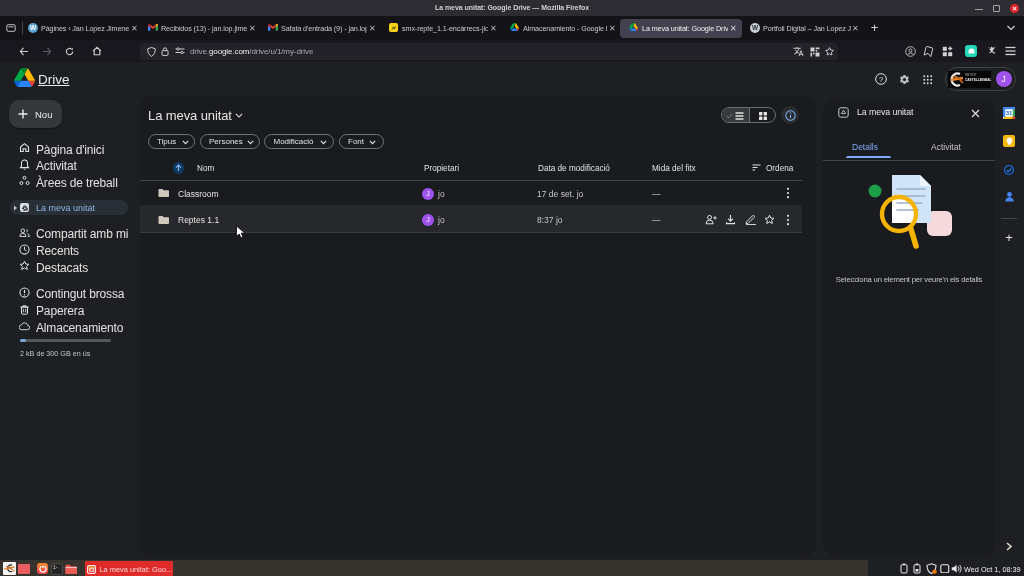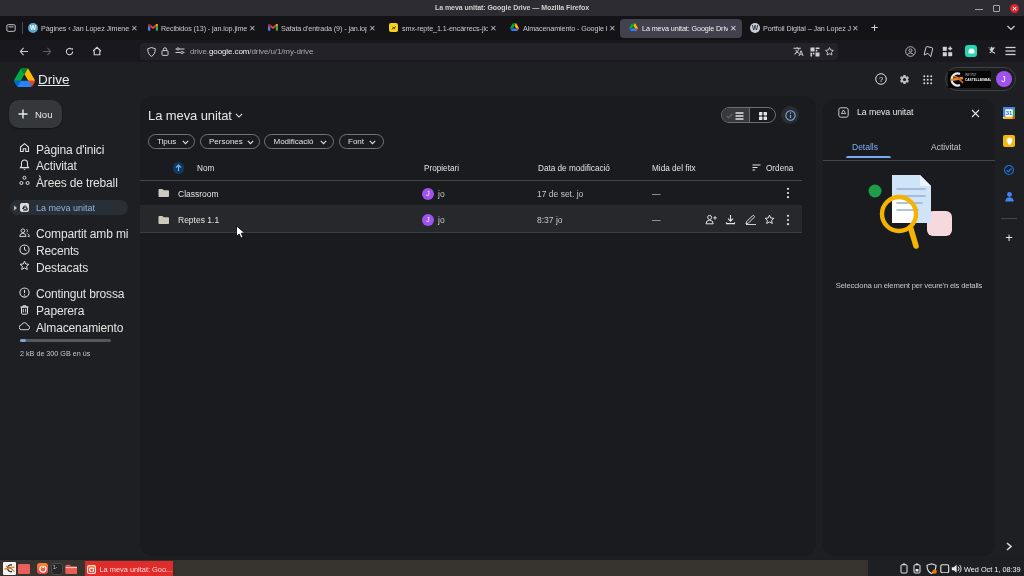--- a/index.html
+++ b/index.html
@@ -475,21 +475,21 @@
         </g>
       <g stroke="#9ab0cc" stroke-width="1.6" stroke-linecap="round">
         <line x1="34" y1="22" x2="62" y2="22"></line>
         <line x1="34" y1="29" x2="62" y2="29"></line>
         <line x1="34" y1="36" x2="59" y2="36"></line>
         <line x1="34" y1="43" x2="55" y2="43"></line>
       </g>
       <circle cx="36" cy="47" r="17" fill="none" stroke="#f5b301" stroke-width="4.4"></circle>
       <line x1="47.5" y1="60.5" x2="53" y2="79" stroke="#f5b301" stroke-width="5.6" stroke-linecap="round"></line>
     </svg>
-    <div class="abs" style="left:0;top:182px;width:172px;text-align:center;font-size:7.7px;letter-spacing:-0.18px;color:#c6c8c6;">Selecciona un element per veure'n els detalls</div>
+    <div class="abs" style="left:0;top:176px;width:172px;text-align:center;font-size:7.7px;letter-spacing:-0.18px;color:#c6c8c6;">Selecciona un element per veure'n els detalls</div>
   </div>
 
   <div class="abs" style="left:996px;top:96px;width:28px;height:464px;background:#1d1f22;">
 
     <svg class="abs" style="left:7px;top:10.5px;" width="12" height="12" viewBox="0 0 12 12">
       <rect x="0" y="0" width="12" height="12" rx="1.5" fill="#fff"></rect>
       <rect x="9.5" y="1" width="2.5" height="9" fill="#34a853"></rect>
       <rect x="1" y="9.5" width="9" height="2.5" fill="#fbbc04"></rect>
       <rect x="9.5" y="9.5" width="2.5" height="2.5" fill="#ea4335"></rect>
       <rect x="0" y="0" width="12" height="2.5" rx="1" fill="#4285f4"></rect>

